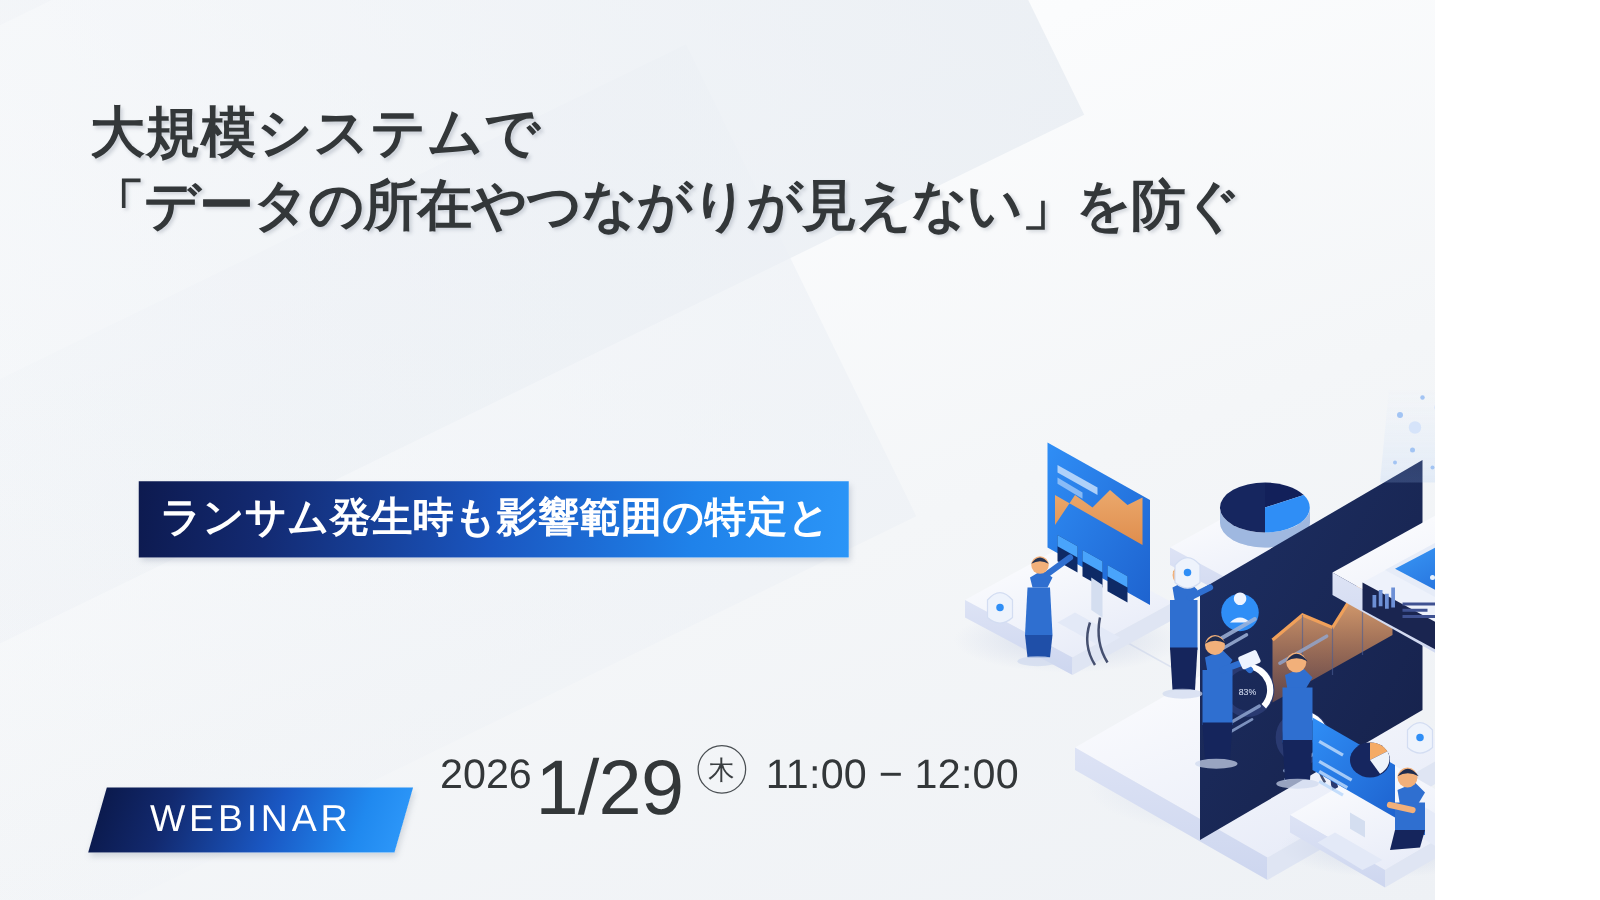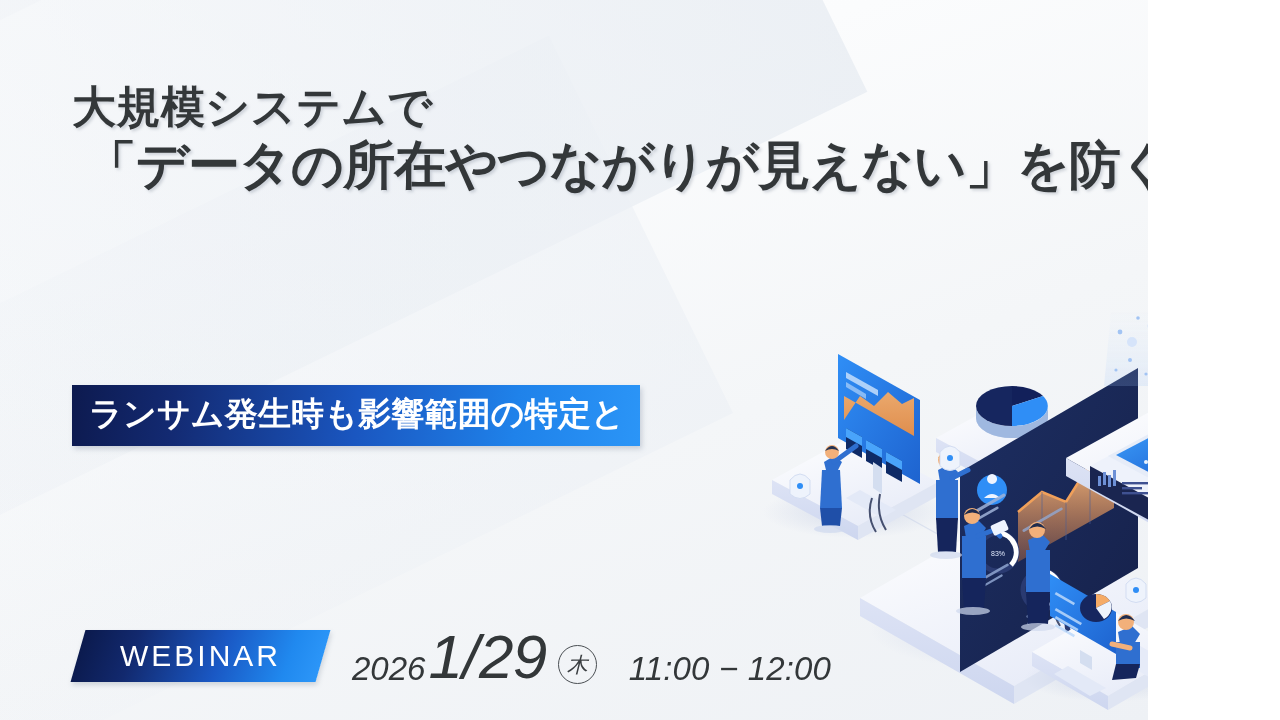--- a/index.html
+++ b/index.html
@@ -37,38 +37,39 @@
     transform:rotate(-26deg);transform-origin:left top;
   }
 
   
   .headline{position:absolute;left:72px;top:78px;width:1100px;}
   .hl-line{
     font-weight:700;color:#333739;letter-spacing:.01em;white-space:nowrap;
     text-shadow:2px 2px 3px rgba(120,130,145,.30);
   }
   .hl-1{font-size:44px;line-height:58px;}
-  .hl-2{font-size:52px;line-height:58px;letter-spacing:-.02em;text-align:right;}
+  .hl-2{font-size:44px;line-height:58px;letter-spacing:-.02em;}
 
   .maintitle{
     position:absolute;left:68px;top:222px;white-space:nowrap;
     font-size:82px;font-weight:800;line-height:104px;letter-spacing:-.012em;
     background:linear-gradient(100deg,#0f1f5c 0%,#14256b 13%,#1c52c4 38%,#1f7ae8 62%,#2a8cf5 86%,#2f93f8 100%);
     -webkit-background-clip:text;background-clip:text;color:transparent;
     -webkit-text-fill-color:transparent;
     filter:drop-shadow(3px 4px 4px rgba(90,105,130,.32));
   }
 
   
   .sub-banner{
     position:absolute;display:inline-block;white-space:nowrap;
     color:#ffffff;font-weight:700;font-size:33px;letter-spacing:.005em;
     padding:7px 15px 9px 17px;
     background:linear-gradient(96deg,#0d1a4f 0%,#132a72 18%,#1a56c0 50%,#1f82ea 78%,#2b95f7 100%);
     box-shadow:2px 3px 5px rgba(110,124,145,.30);
+    margin-left:39px;
   }
   .sb-1{left:72px;top:385px;}
   .sb-2{left:72px;top:444px;}
 
   .quoteline{
     position:absolute;left:66px;top:505px;white-space:nowrap;
     font-size:52px;font-weight:800;line-height:68px;color:#35393c;letter-spacing:-.01em;
     text-shadow:2px 3px 4px rgba(120,130,148,.30);
   }
 
@@ -78,29 +79,29 @@
     transform:skewX(-16deg);
     background:linear-gradient(95deg,#0b1a4d 0%,#12296e 22%,#1a58c4 58%,#2089ef 86%,#2c96f8 100%);
     box-shadow:2px 3px 5px rgba(110,124,145,.28);
   }
   .webinar-badge span{
     display:block;transform:skewX(16deg);
     text-align:center;line-height:52px;color:#fff;
     font-size:30px;font-weight:400;letter-spacing:.10em;
   }
 
-  .datebar{position:absolute;left:352px;top:626px;display:flex;align-items:flex-end;color:#333739;font-style:italic;}
+  .datebar{position:absolute;left:352px;top:600px;display:flex;align-items:flex-start;color:#333739;}
   .d-year{font-size:33px;font-weight:400;letter-spacing:.00em;}
   .d-md{font-size:62px;font-weight:300;letter-spacing:-.01em;margin-left:3px;line-height:62px;}
   .d-dow{
     position:relative;margin-left:11px;width:37px;height:37px;border-radius:50%;
     border:1.6px solid #4a4f53;display:inline-flex;align-items:center;justify-content:center;
     font-size:21px;font-weight:400;color:#3a3e41;top:-4px;
   }
-  .d-time{font-size:33px;font-weight:400;margin-left:32px;letter-spacing:.005em;}
+  .d-time{font-size:33px;font-weight:400;margin-left:16px;letter-spacing:.005em;}
 
   
   .logo{
     position:absolute;left:1161px;top:622px;width:97px;height:93px;
     background:#0f2d56;display:flex;flex-direction:row;
     align-items:center;justify-content:center;
   }
   .logo div{
     color:#fff;font-size:37px;font-weight:700;line-height:40px;letter-spacing:.02em;
   }

